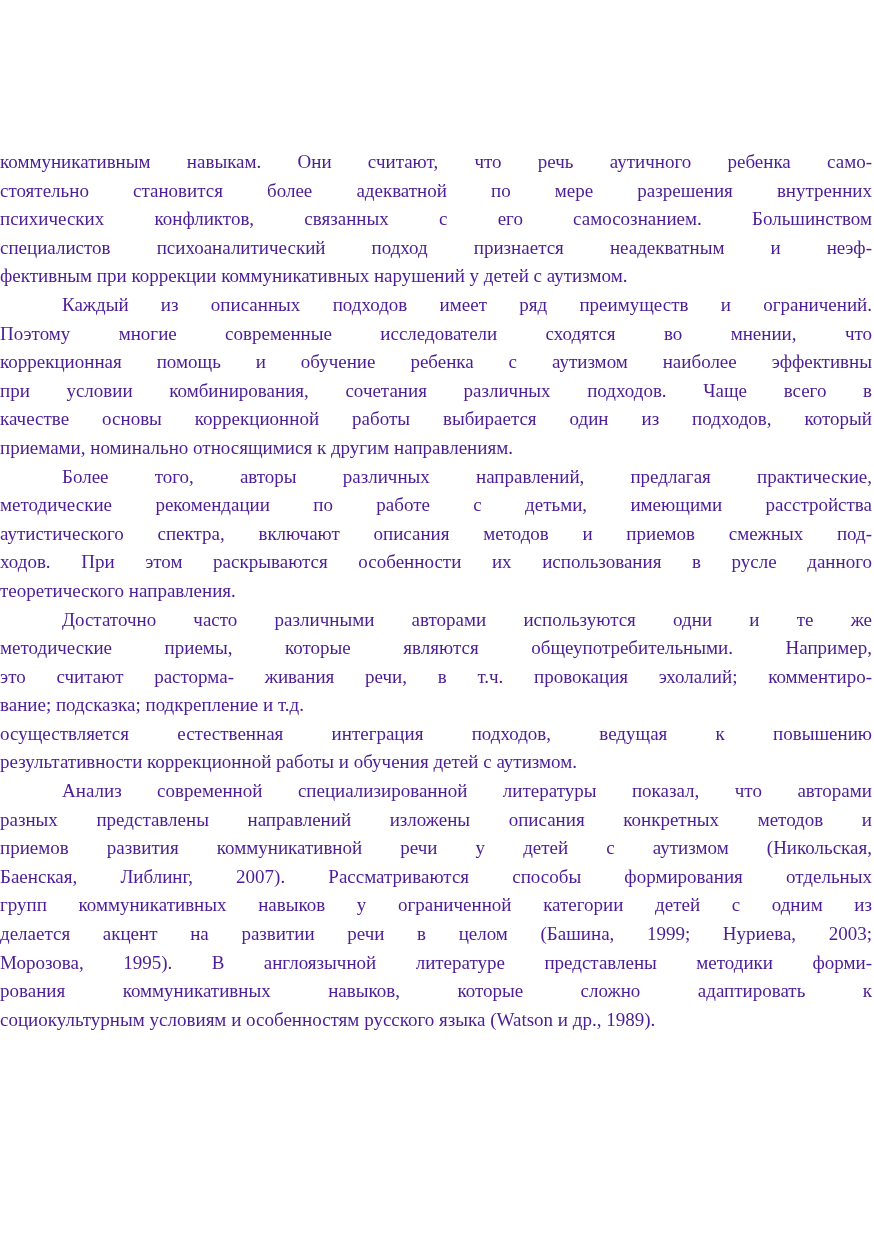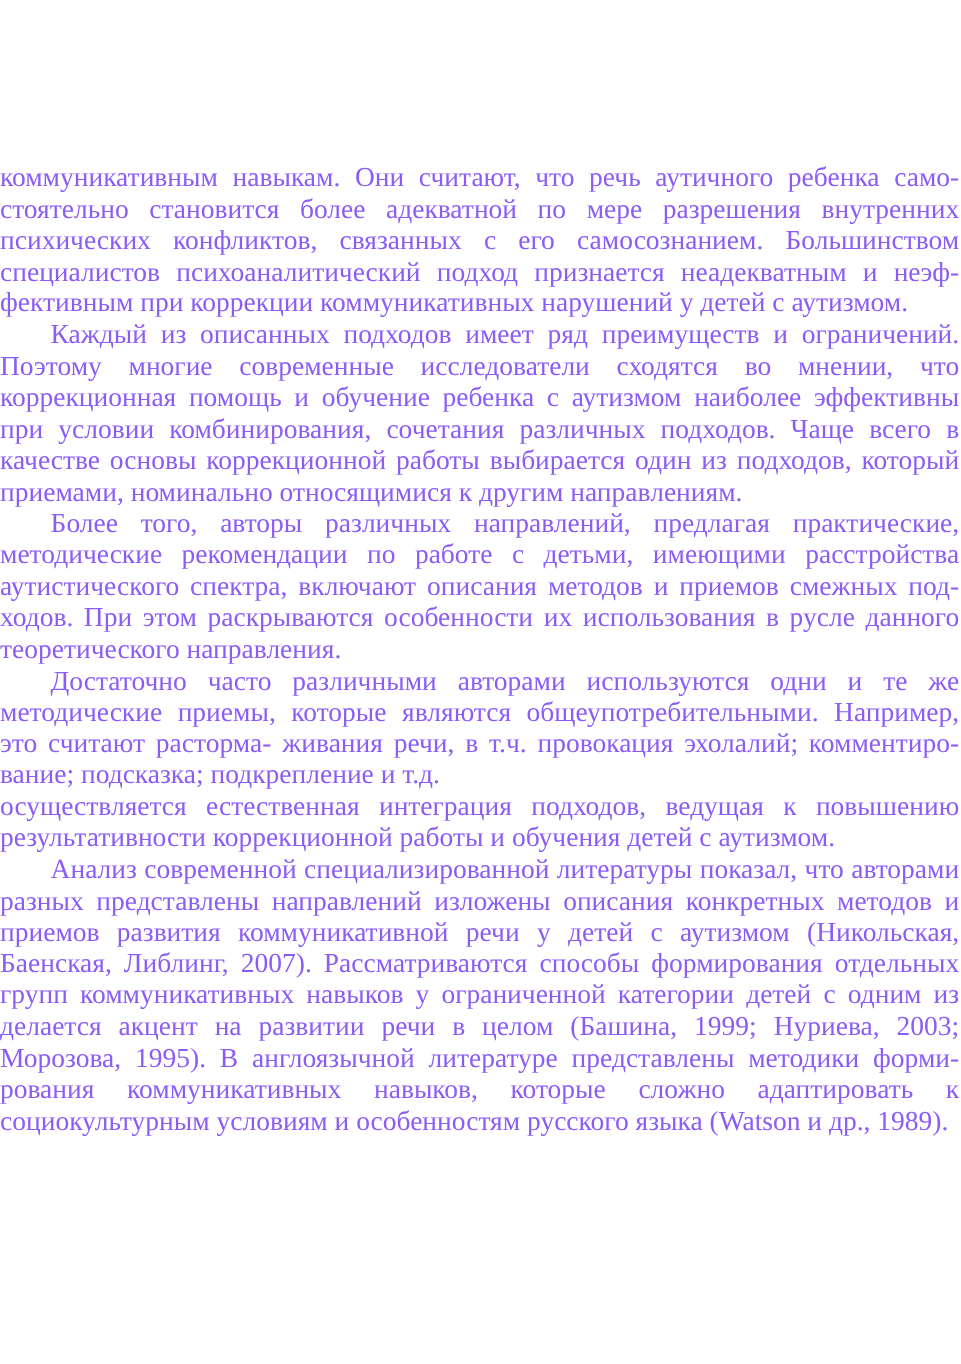--- a/index.html
+++ b/index.html
@@ -12,37 +12,37 @@
       height: 1240px;
       position: relative;
       overflow: hidden;
     }
     .page {
       position: absolute;
       left: 0;
       top: 148px;
       width: 872px;
       font-family: "Liberation Serif", "DejaVu Serif", serif;
-      font-size: 25px;
-      color: #8b5cf6;
+      font-size: 19px;
+      color: #4c1d95;
     }
     .line {
       display: block;
       height: 28.6px;
       line-height: 28.6px;
       white-space: nowrap;
       text-align: justify;
       text-align-last: justify;
       overflow: visible;
     }
     .line.last {
       text-align-last: left;
     }
     .line.indent {
-      padding-left: 46px;
+      padding-left: 62px;
     }
   </style>
 </head>
 <body>
 
 <div class="page">
 
   <div class="paragraph">
     <span class="line">коммуникативным навыкам. Они считают, что речь аутичного ребенка само-</span>
     <span class="line">стоятельно становится более адекватной по мере разрешения внутренних</span>

